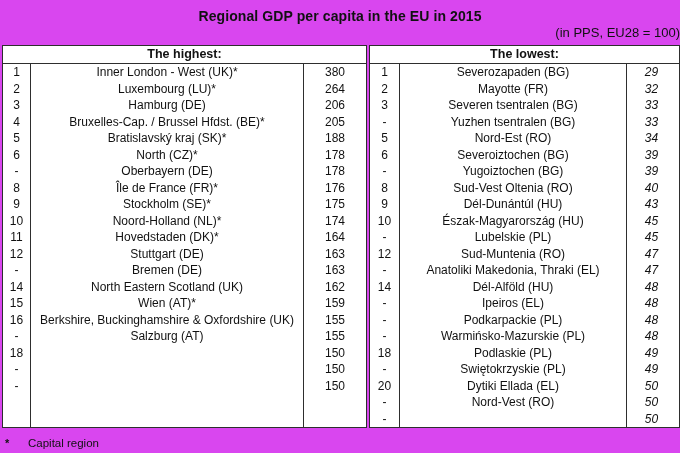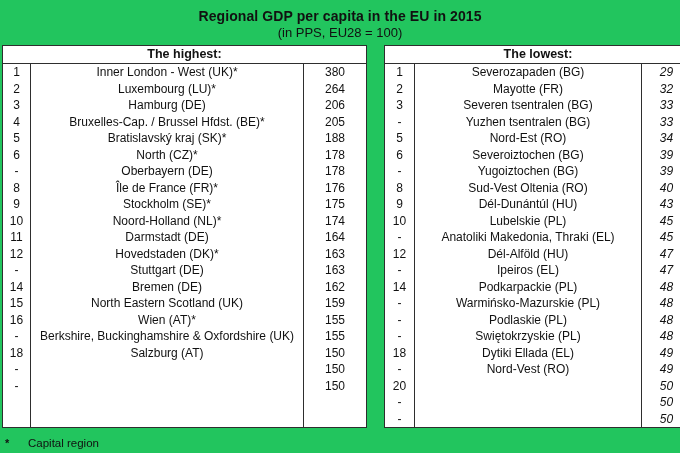--- a/index.html
+++ b/index.html
@@ -1,46 +1,46 @@
 <!DOCTYPE html>
 <html><head>
 <meta charset="utf-8">
 <style>
   html, body { margin: 0; padding: 0; background: #ffffff; }
   .page {
     position: relative;
     width: 680px;
     height: 453px;
-    background: #22c55e;
+    background: #d946ef;
     font-family: "Liberation Sans", sans-serif;
     color: #111111;
     overflow: hidden;
   }
   .title {
     text-align: center;
     font-weight: bold;
     font-size: 14px;
     padding-top: 8px;
     letter-spacing: 0.1px;
   }
   .subtitle {
-    text-align: center;
+    text-align: right;
     font-size: 13px;
     margin-top: 1px;
   }
   .tables {
     display: flex;
     margin: 5px 0 0 2px;
   }
   .gdp-table {
     box-sizing: border-box;
     border: 1px solid #2e2e2e;
     background: #ffffff;
   }
-  .gdp-table.t0 { width: 365px; margin-right: 17px; }
+  .gdp-table.t0 { width: 365px; margin-right: 2px; }
   .gdp-table.t1 { width: 360px; }
   .thead {
     height: 17px;
     line-height: 17px;
     text-align: center;
     font-weight: bold;
     font-size: 12.5px;
     border-bottom: 1px solid #2e2e2e;
   }
   .tbody {
@@ -110,21 +110,20 @@
             <div class="cell">Inner London - West (UK)*</div>
             <div class="cell">Luxembourg (LU)*</div>
             <div class="cell">Hamburg (DE)</div>
             <div class="cell">Bruxelles-Cap. / Brussel Hfdst. (BE)*</div>
             <div class="cell">Bratislavský kraj (SK)*</div>
             <div class="cell">North (CZ)*</div>
             <div class="cell">Oberbayern (DE)</div>
             <div class="cell">Île de France (FR)*</div>
             <div class="cell">Stockholm (SE)*</div>
             <div class="cell">Noord-Holland (NL)*</div>
-            <div class="cell">Darmstadt (DE)</div>
             <div class="cell">Hovedstaden (DK)*</div>
             <div class="cell">Stuttgart (DE)</div>
             <div class="cell">Bremen (DE)</div>
             <div class="cell">North Eastern Scotland (UK)</div>
             <div class="cell">Wien (AT)*</div>
             <div class="cell">Berkshire, Buckinghamshire &amp; Oxfordshire (UK)</div>
             <div class="cell">Salzburg (AT)</div>
           </div>
         <div class="col col-value">
             <div class="cell">380</div>
@@ -181,21 +180,23 @@
         <div class="col col-name">
             <div class="cell">Severozapaden (BG)</div>
             <div class="cell">Mayotte (FR)</div>
             <div class="cell">Severen tsentralen (BG)</div>
             <div class="cell">Yuzhen tsentralen (BG)</div>
             <div class="cell">Nord-Est (RO)</div>
             <div class="cell">Severoiztochen (BG)</div>
             <div class="cell">Yugoiztochen (BG)</div>
             <div class="cell">Sud-Vest Oltenia (RO)</div>
             <div class="cell">Dél-Dunántúl (HU)</div>
+            <div class="cell">Észak-Magyarország (HU)</div>
             <div class="cell">Lubelskie (PL)</div>
+            <div class="cell">Sud-Muntenia (RO)</div>
             <div class="cell">Anatoliki Makedonia, Thraki (EL)</div>
             <div class="cell">Dél-Alföld (HU)</div>
             <div class="cell">Ipeiros (EL)</div>
             <div class="cell">Podkarpackie (PL)</div>
             <div class="cell">Warmińsko-Mazurskie (PL)</div>
             <div class="cell">Podlaskie (PL)</div>
             <div class="cell">Swiętokrzyskie (PL)</div>
             <div class="cell">Dytiki Ellada (EL)</div>
             <div class="cell">Nord-Vest (RO)</div>
           </div>

